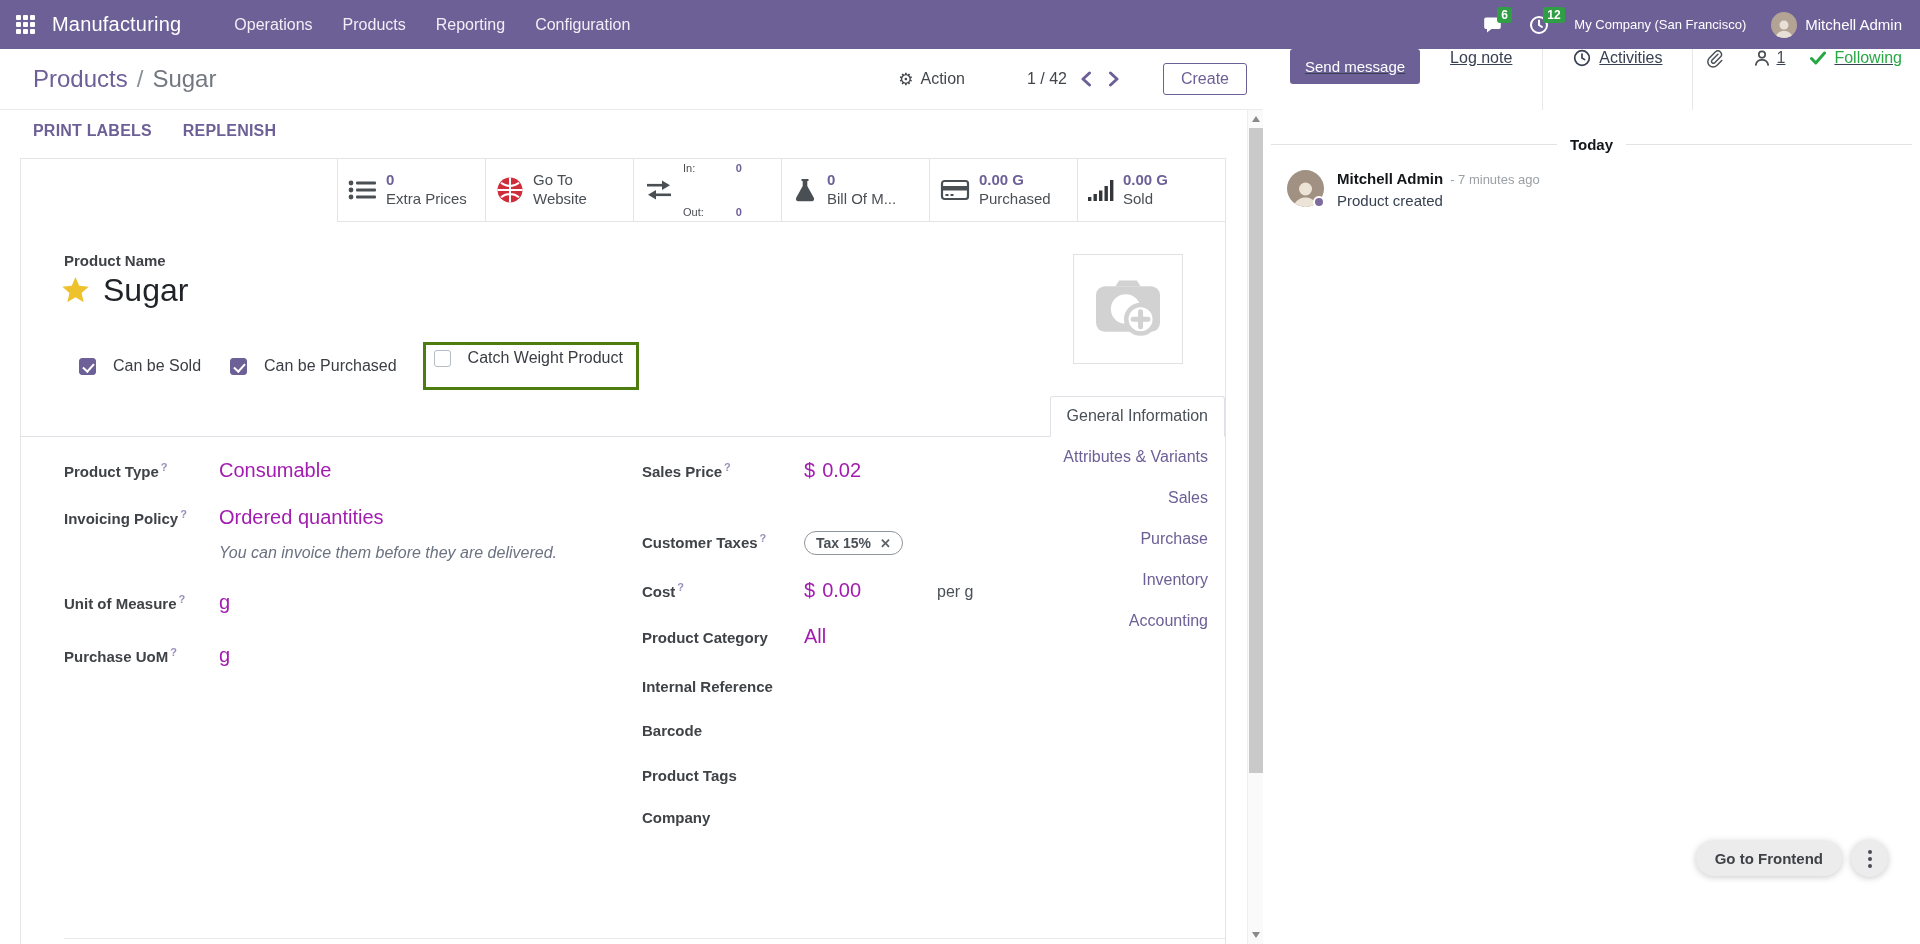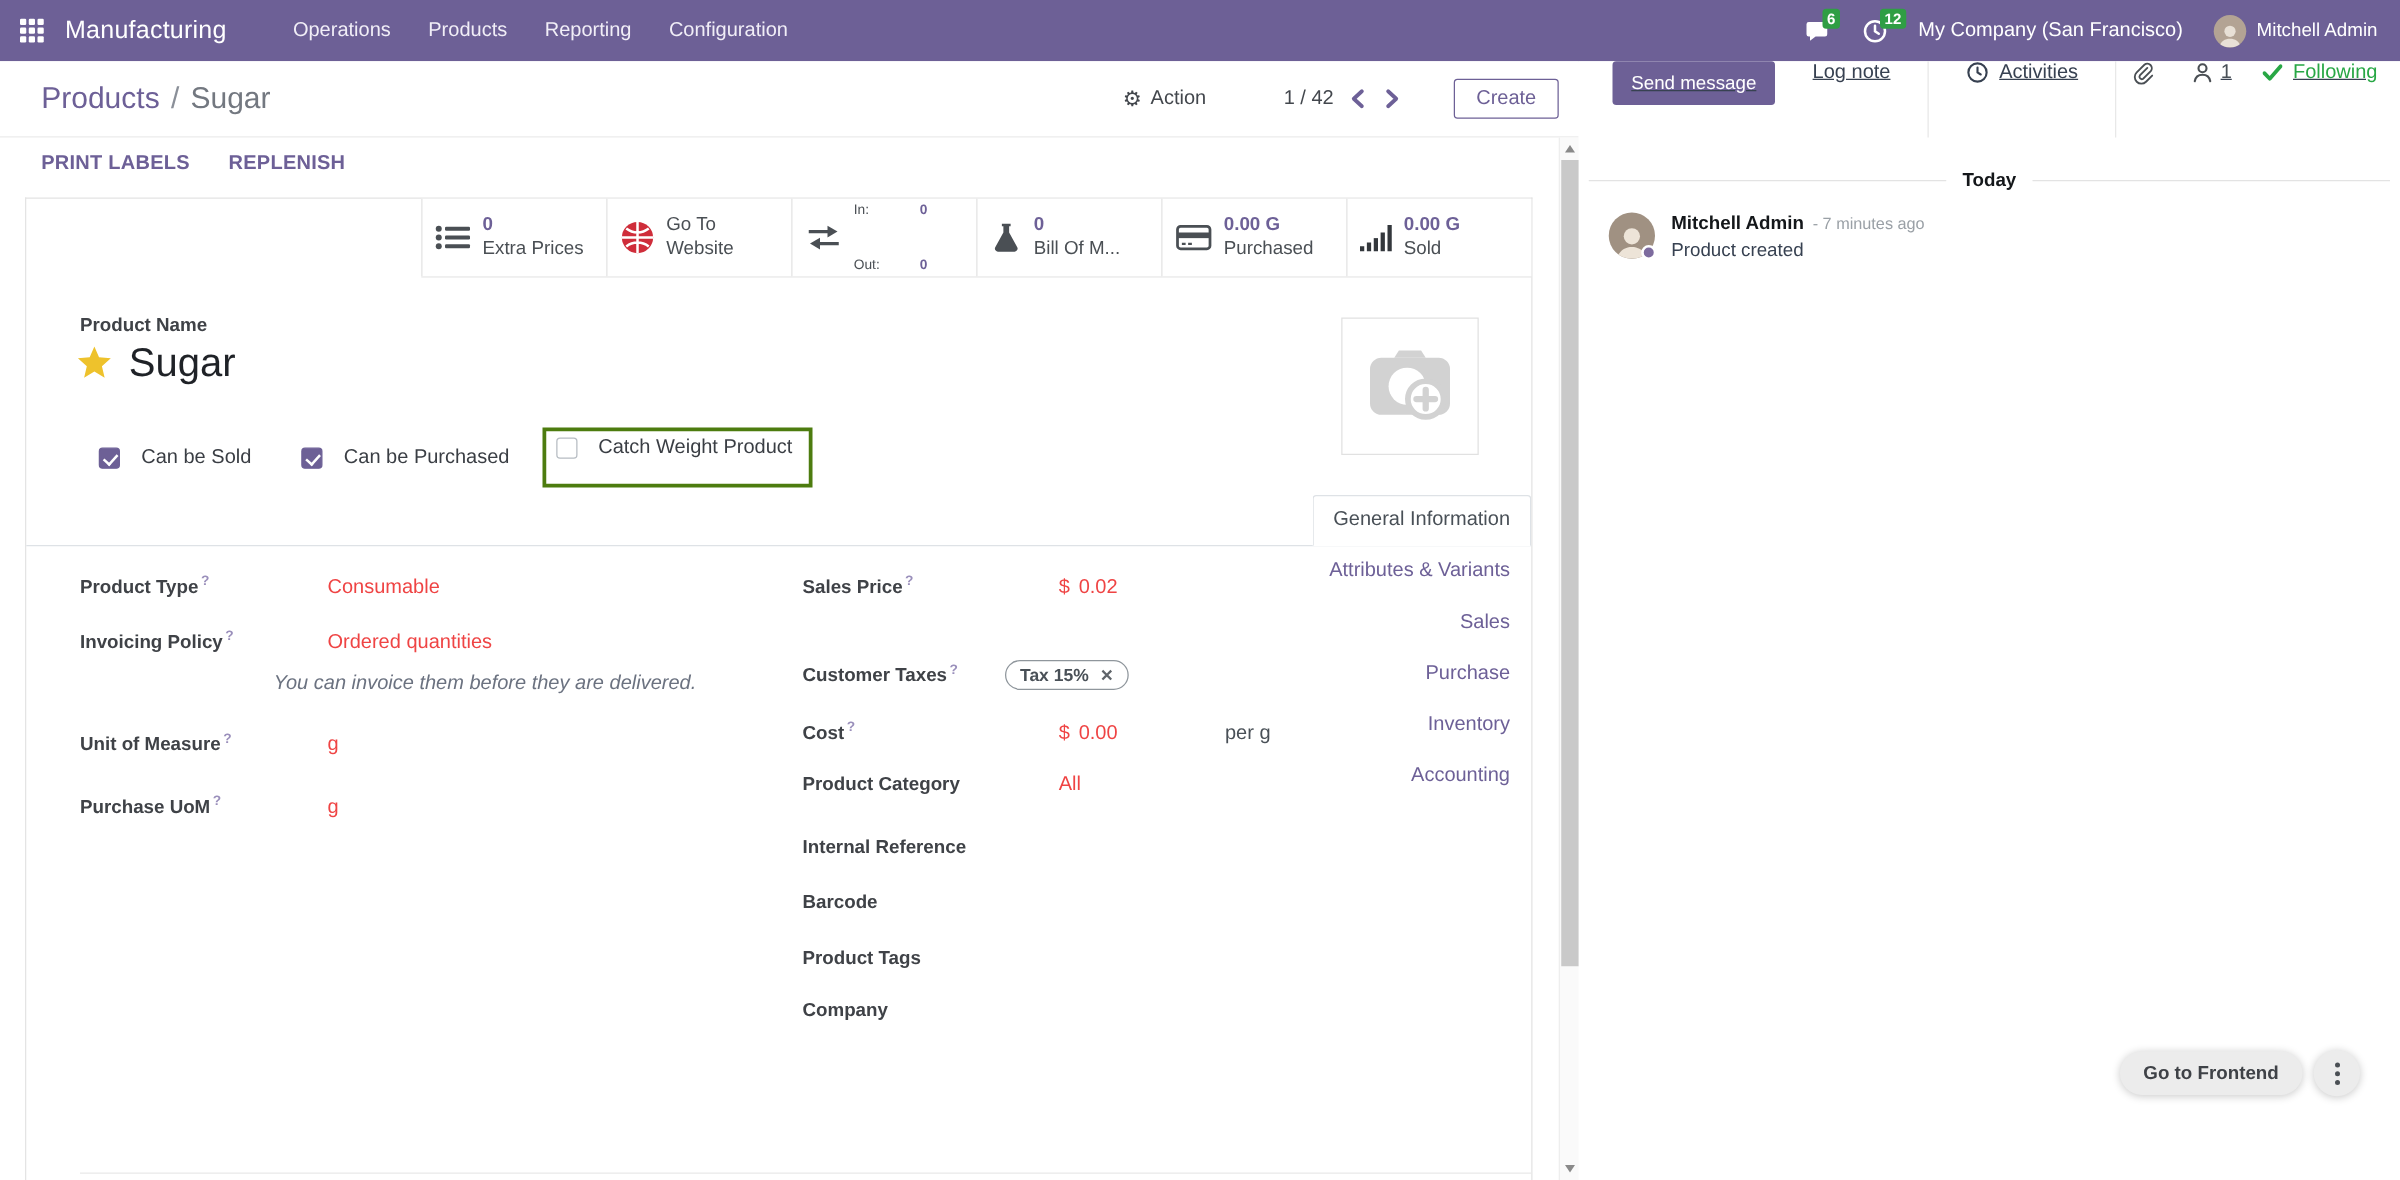--- a/index.html
+++ b/index.html
@@ -19,21 +19,21 @@
   .apps-grid span { width:5px; height:5px; background:#fff; border-radius:1px; }
   .app-name { margin-left:17px; font-size:20px; font-weight:500; letter-spacing:.2px; cursor:pointer; }
   .top-menus { margin-left:38px; display:flex; align-items:center; }
   .top-menus .menu-item { padding:0 15px; font-size:16px; color:#f1eef7; cursor:pointer; line-height:49px; }
   .topbar-right { margin-left:auto; display:flex; align-items:center; gap:25px; padding-right:18px; }
   .tb-iconwrap { position:relative; display:flex; align-items:center; cursor:pointer; }
   .tb-badge {
     position:absolute; top:-8px; left:14px; background:#2f9e44; color:#fff;
     font-size:12px; font-weight:700; line-height:1; padding:2px 4px; border-radius:3px;
   }
-  .tb-company { font-size:16px; cursor:pointer; }
+  .tb-company { font-size:13px; cursor:pointer; }
   .tb-user { display:flex; align-items:center; gap:8px; cursor:pointer; }
   .avatar-sm {
     width:26px; height:26px; border-radius:50%; background:#b3a394; overflow:hidden;
     display:flex; align-items:flex-end; justify-content:center;
   }
   .tb-username { font-size:15px; }
 
   
   .content { position:absolute; top:49px; left:0; width:1263px; height:895px; background:#fff; overflow:hidden; }
 
@@ -75,21 +75,21 @@
   .inout-grid { display:grid; grid-template-columns:auto auto; column-gap:14px; row-gap:1px; font-size:11px;gap:32px; }
   .inout-grid .k { color:#4a4f54; }
   .inout-grid .v { color:#6d6097; font-weight:600; text-align:left; }
 
   .pn-label { position:absolute; left:43px; top:93px; font-size:15px; font-weight:700; color:#3f4247; }
   .name-row { position:absolute; left:40px; top:113px; display:flex; align-items:center; gap:13px; }
   .name-row h1 { font-size:32px; font-weight:400; color:#1f2227; }
 
   .cb-row { position:absolute; left:58px; top:183px; display:flex; align-items:center; }
   .cbitem { display:flex; align-items:center; gap:17px; cursor:pointer; }
-  .cbitem + .cbitem { margin-left:40px; }
+  .cbitem + .cbitem { margin-left:29px; }
   .cb { width:17px; height:17px; border:1px solid #b6bcc2; border-radius:3px; background:#fff; position:relative; flex:0 0 auto; }
   .cb.checked { background:#6d6096; border-color:#6d6096; }
   .cb.checked::after {
     content:""; position:absolute; left:5px; top:2px; width:5px; height:9px;
     border:solid #fff; border-width:0 2px 2px 0; transform:rotate(42deg);
   }
   .cbl { font-size:16px; font-weight:500; color:#3a3e44; white-space:nowrap; }
   .red-highlight { border:3px solid #4d7c0f; padding:4px 13px 20px 8px; margin-left:26px; display:flex; align-items:center; }
 
   .img-box {
@@ -107,21 +107,21 @@
     color:#495057; background:#fff; border-color:#dee2e6 #dee2e6 #fff #dee2e6;
     border-top-left-radius:3px; border-top-right-radius:3px;
   }
 
   .col-left  { position:absolute; left:43px;  top:300px; width:545px; }
   .col-right { position:absolute; left:621px; top:300px; width:560px; }
   .frow { display:flex; align-items:baseline; min-height:20px; }
   .flabel { width:155px; flex:0 0 auto; font-size:15px; font-weight:700; color:#3f4247; }
   .col-right .flabel { width:162px; }
   .flabel sup { color:#9a8fbb; font-size:11px; margin-left:2px; }
-  .fvalue { font-size:16px; color:#ef4444;margin-left:43px; }
+  .fvalue { font-size:20px; color:#a21caf; }
   .money { display:inline-flex; gap:7px; width:110px; }
   .suffix { font-size:16px; color:#495057; margin-left:23px; }
   .help-block { margin:13px 0 27px 155px; width:352px; font-style:italic; color:#6b7280; font-size:16px; line-height:22px; }
   .help-block p + p { margin-top:14px; }
   .tag-pill {
     display:inline-flex; align-items:center; gap:9px; border:1px solid #8f969c; border-radius:14px;
     padding:3px 11px; font-size:14px; font-weight:600; color:#495057; background:#fff; cursor:pointer;
   }
   .tag-x { font-weight:700; color:#5f646a; font-size:13px; cursor:pointer; }
 

